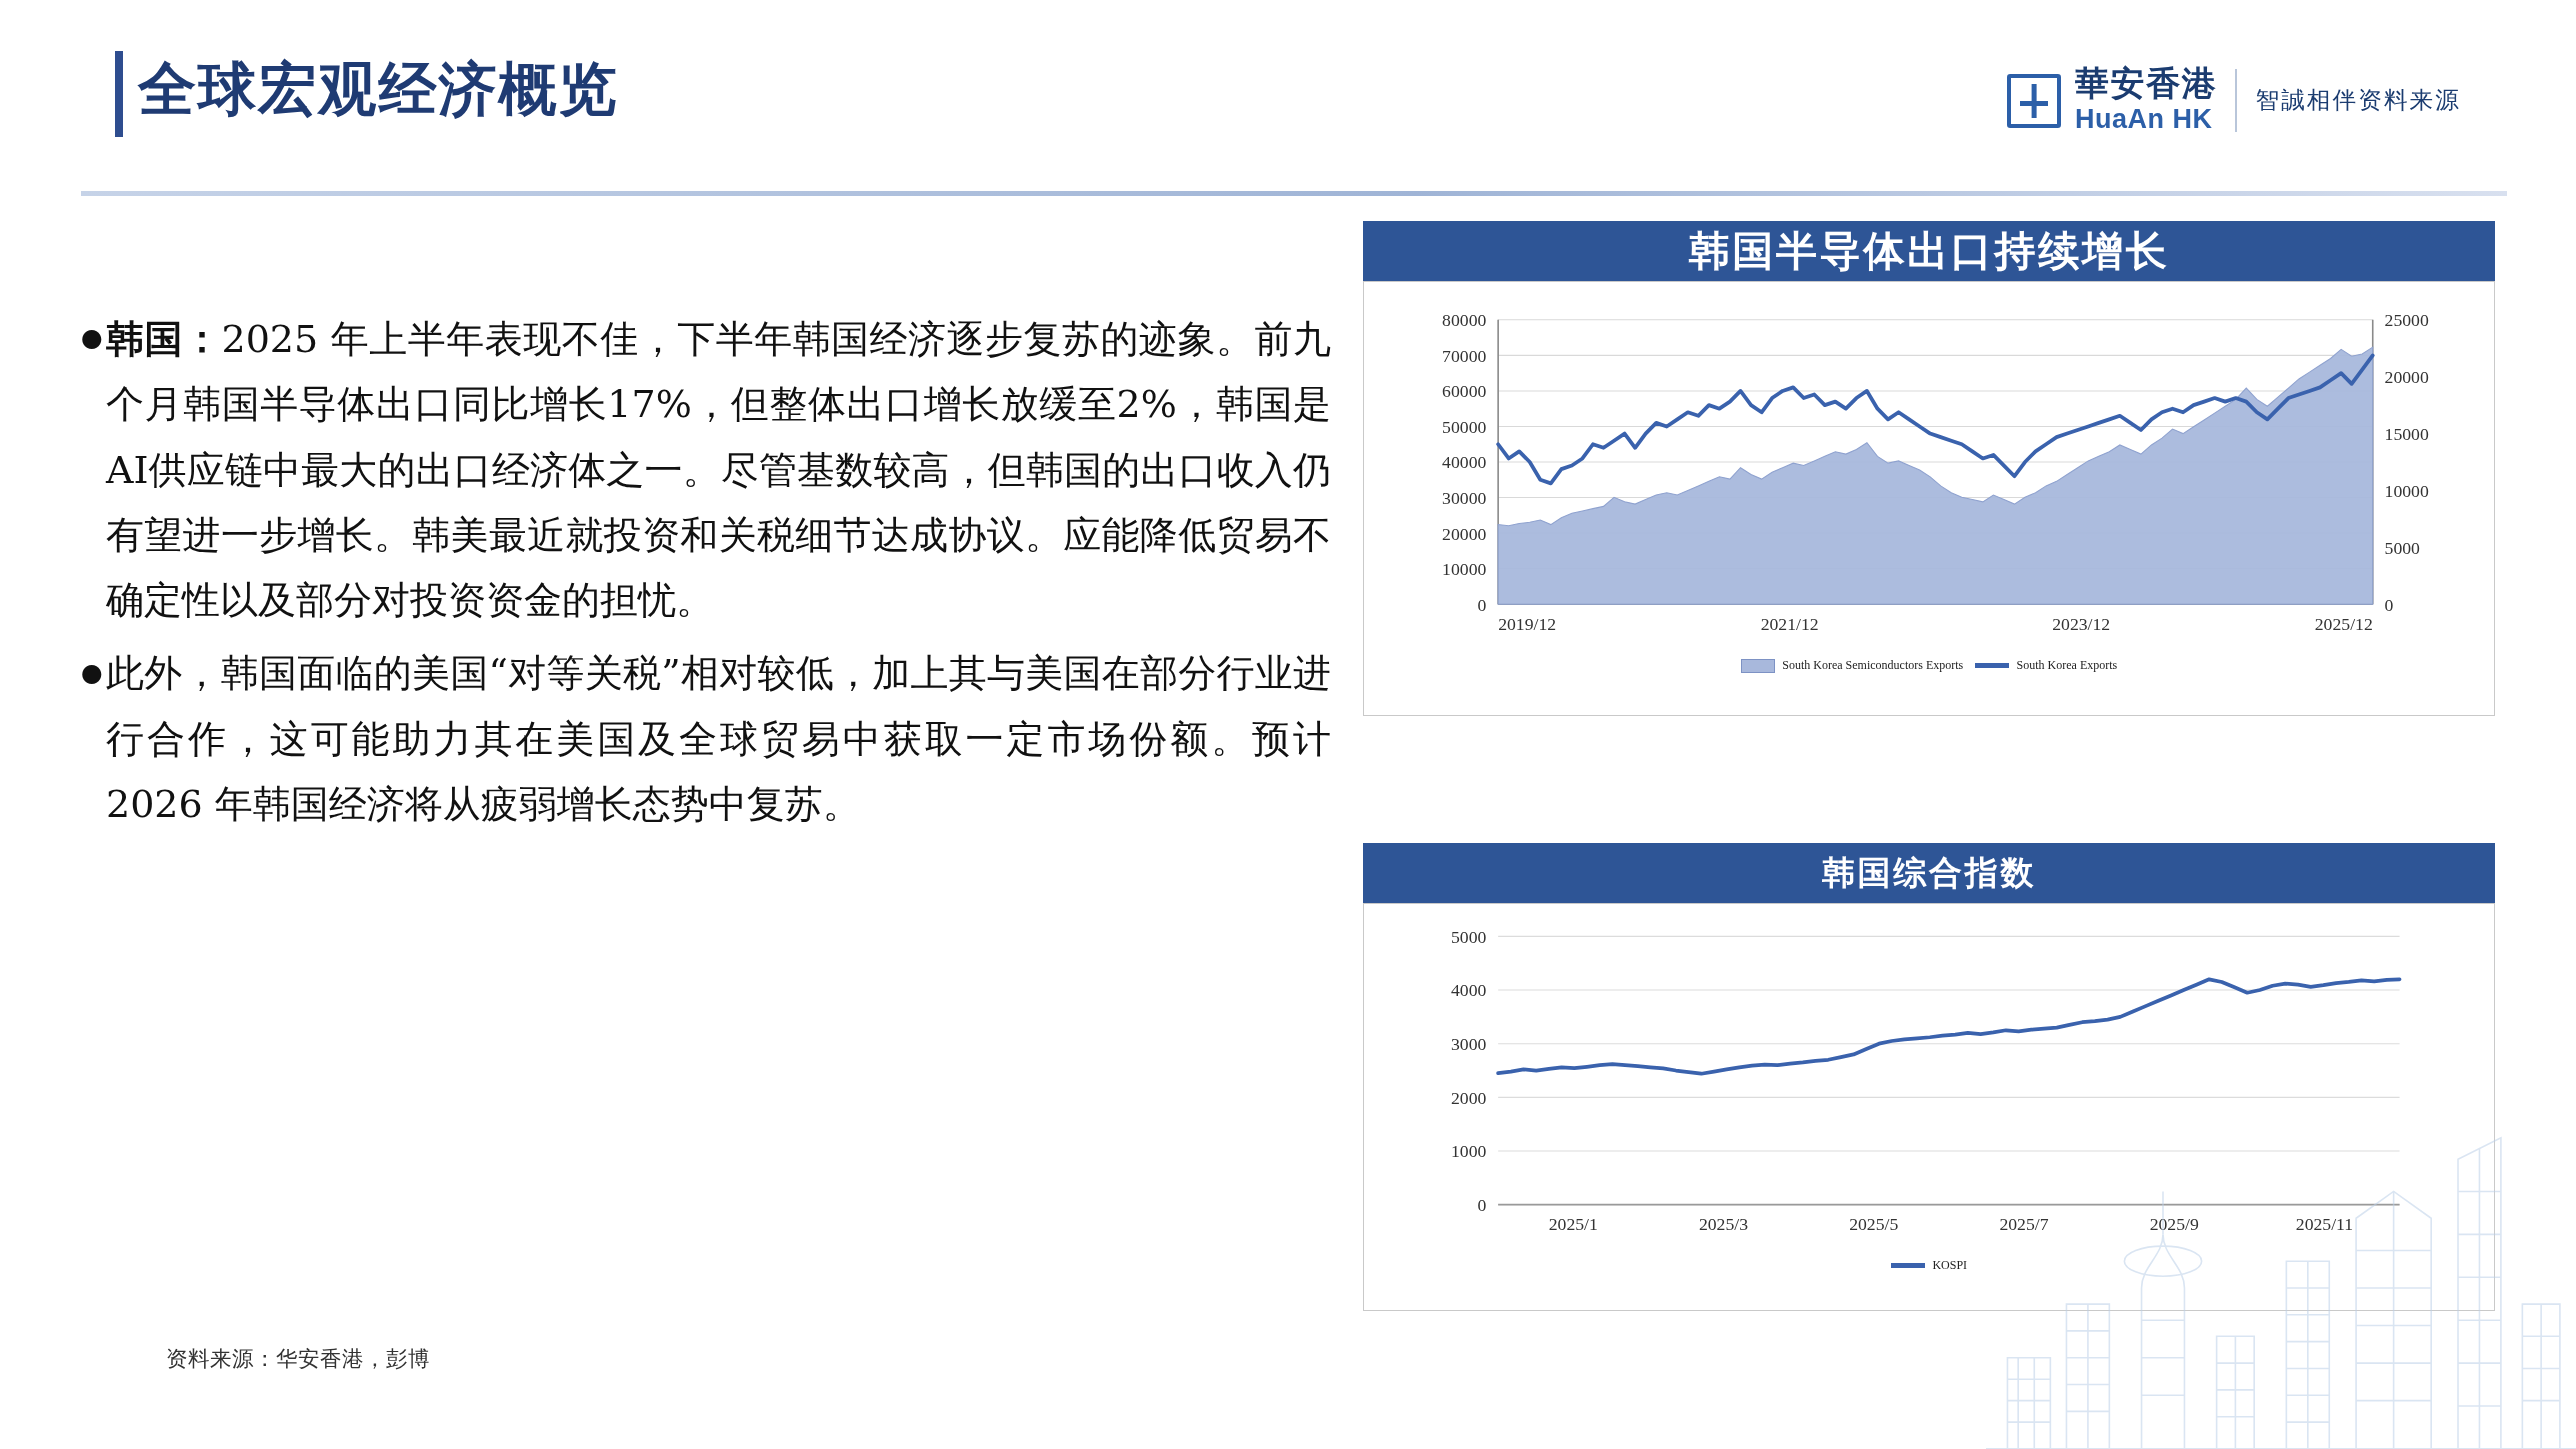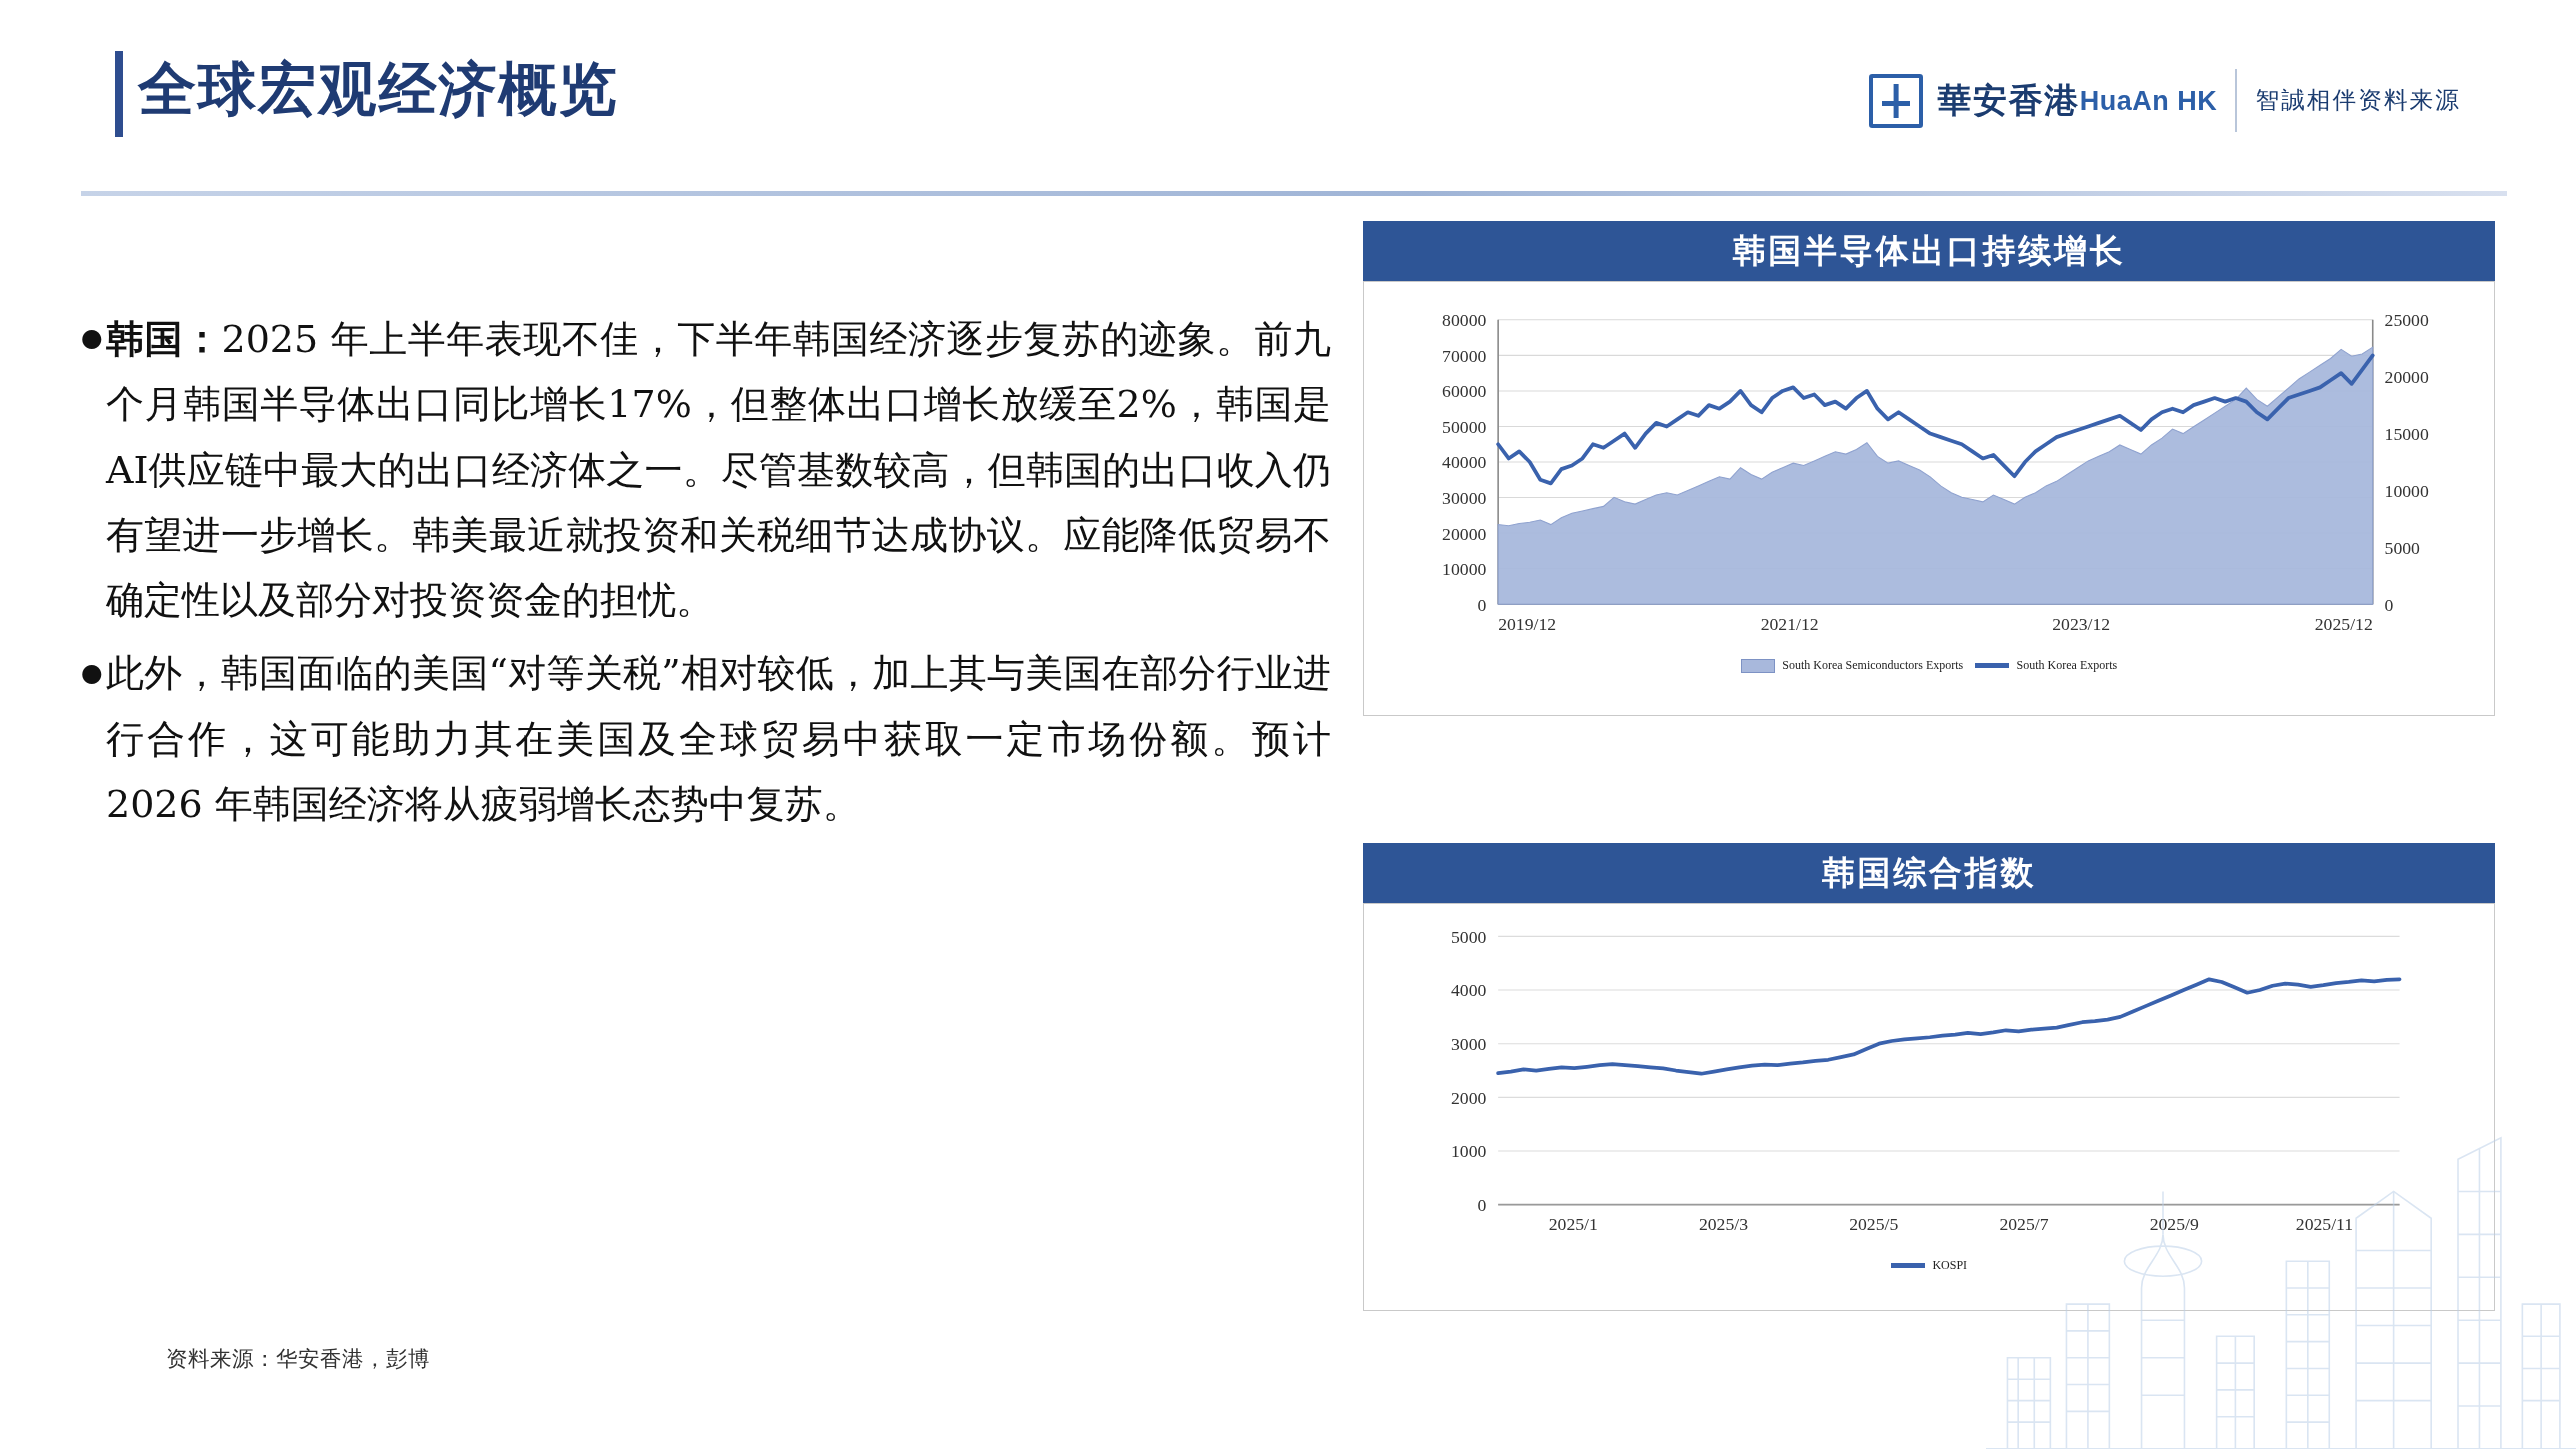--- a/index.html
+++ b/index.html
@@ -67,21 +67,21 @@
     width: 4.8px; height: 34px;
     background: #2c5fa8;
   }
   .logo-mark::after {
     content: "";
     position: absolute;
     left: 8.6px; top: 23.6px;
     width: 28px; height: 4.8px;
     background: #2c5fa8;
   }
-  .logo-words { display: flex; flex-direction: row; justify-content: center; text-align: center; }
+  .logo-words { display: flex; flex-direction: column; justify-content: center; }
   .logo-cn {
     font-family: "DejaVu Serif", serif;
     font-weight: bold;
     font-size: 34px;
     color: #1b3c70;
     letter-spacing: 1.6px;
     line-height: 1.05;
   }
   .logo-en {
     font-family: "Liberation Sans", sans-serif;
@@ -110,21 +110,21 @@
   .bar {
     position: absolute;
     background: #2e5596;
     color: #ffffff;
     display: flex; align-items: center; justify-content: center;
     font-family: "DejaVu Serif", serif;
     font-weight: bold;
     letter-spacing: 2.7px;
   }
   #bar-left  { left: 81px;  top: 221px;  width: 1240px; height: 60px; font-size: 33px; }
-  #bar-chart1{ left: 1363px; top: 221px;  width: 1132px; height: 60px; font-size: 33px; }
+  #bar-chart1{ left: 1363px; top: 221px;  width: 1132px; height: 60px; font-size: 41px; }
   #bar-chart2{ left: 1363px; top: 843px; width: 1132px; height: 60px; font-size: 33px; }
 
   
   .body-text {
     position: absolute;
     left: 81px; top: 306px;
     width: 1250px;
     font-family: "DejaVu Serif", serif;
     font-size: 38px;
     line-height: 1.72;

